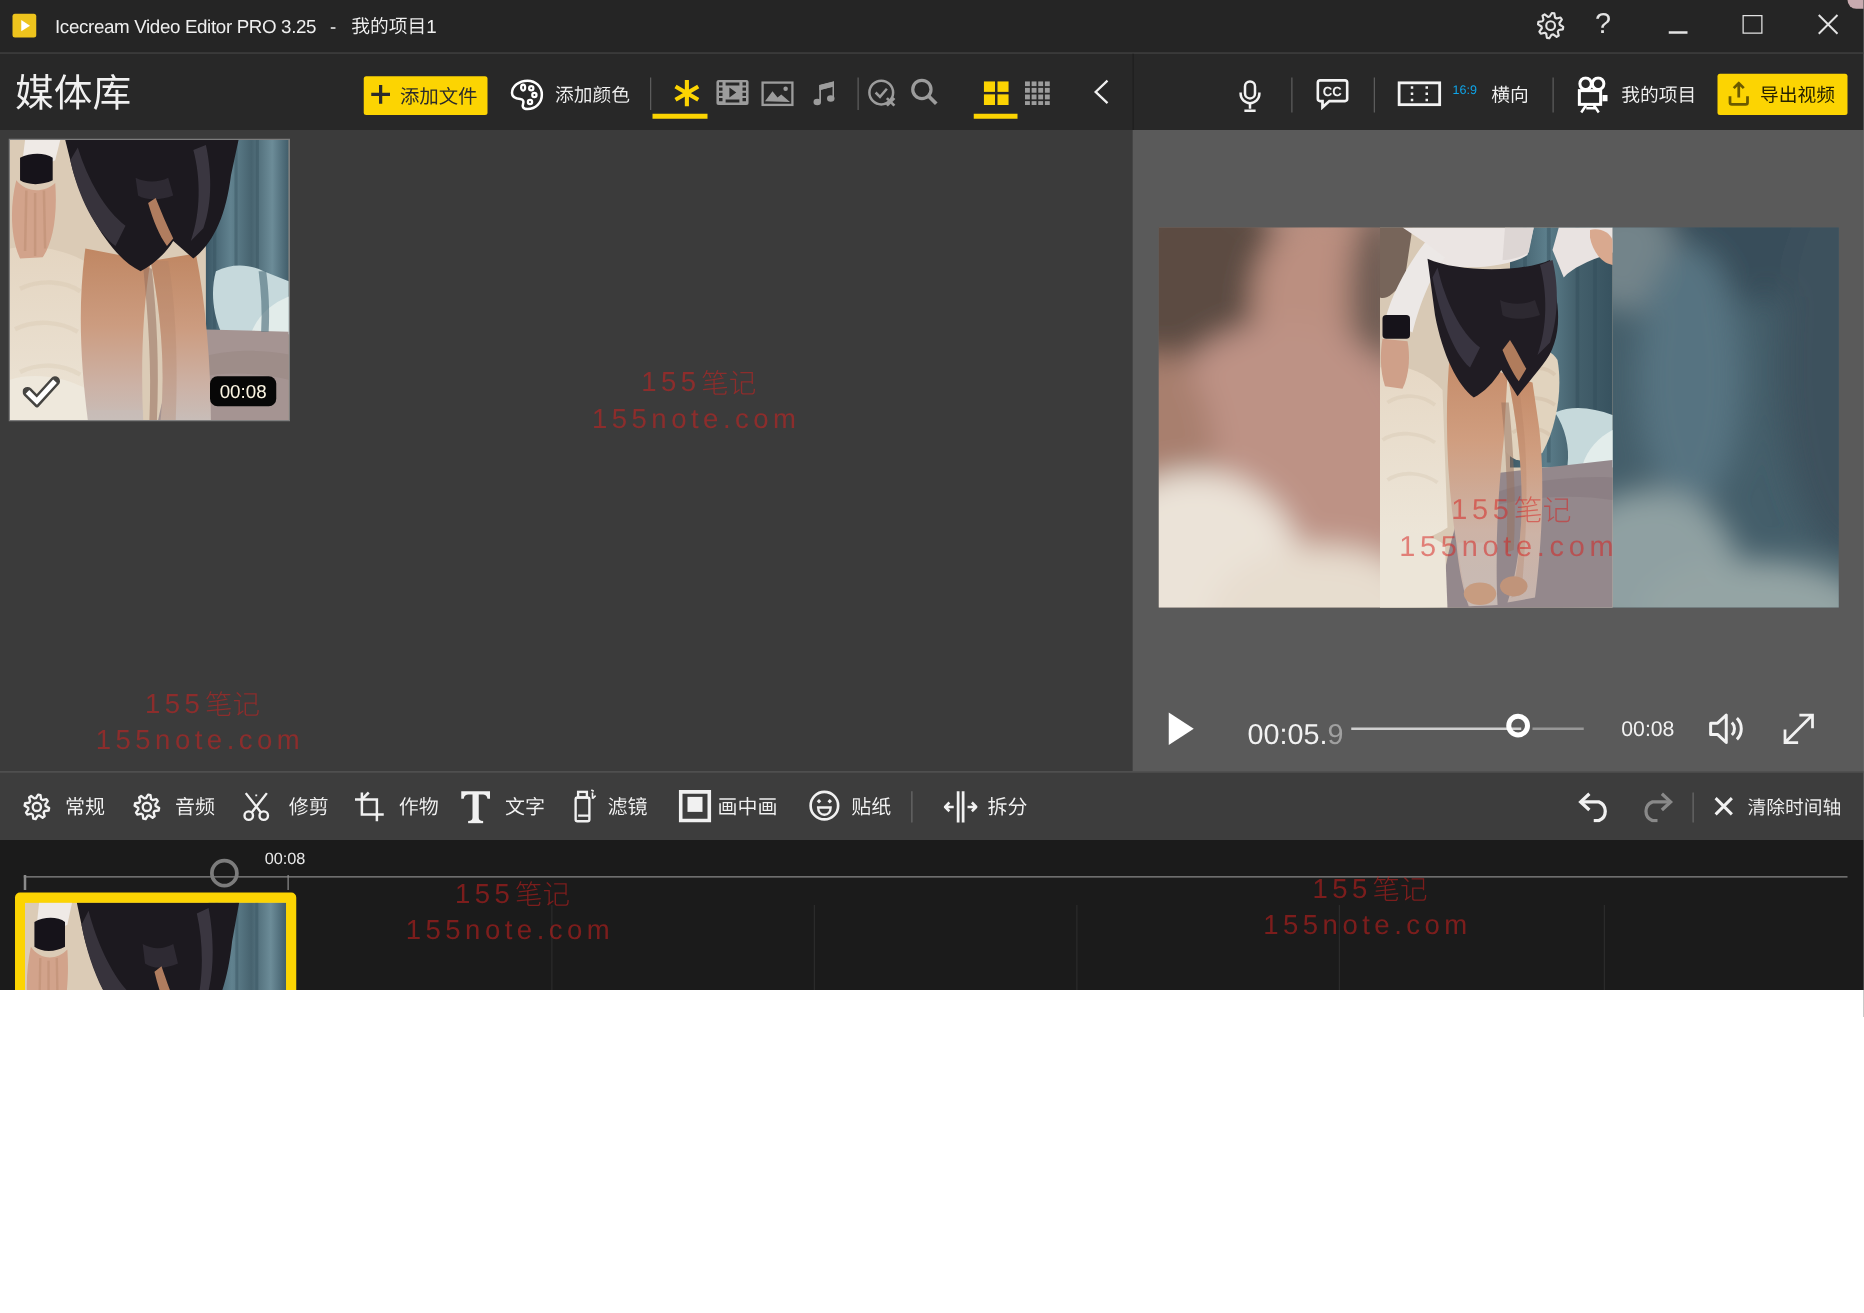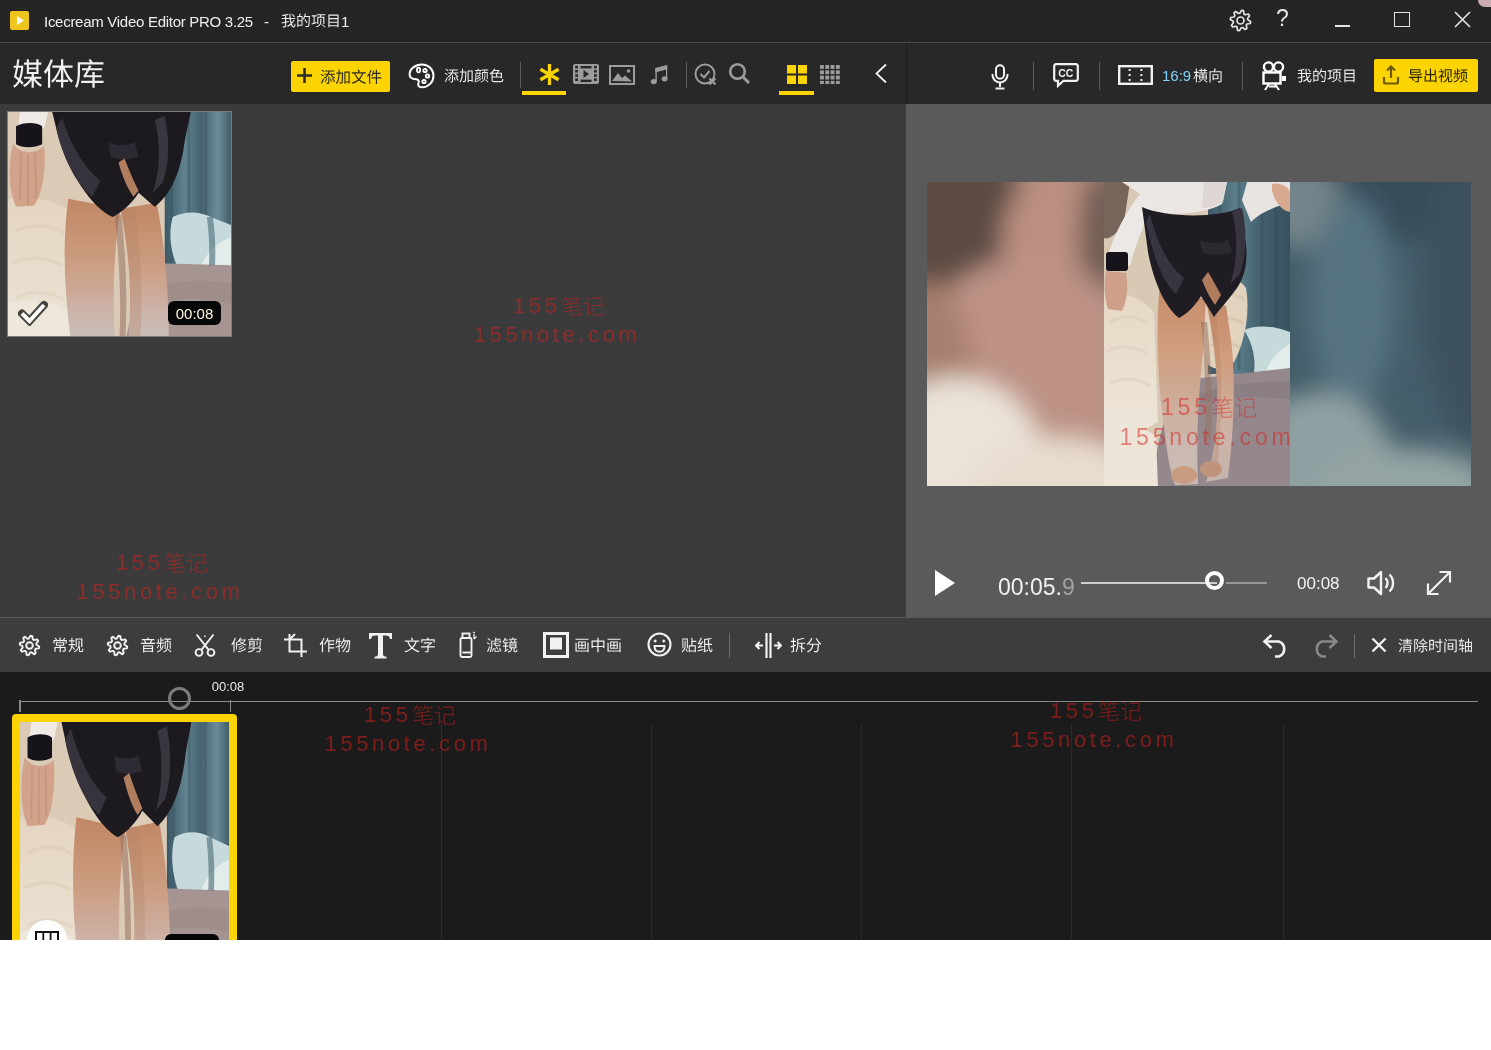--- a/index.html
+++ b/index.html
@@ -1,14 +1,14 @@
 <!DOCTYPE html>
 <html><head><meta charset="utf-8"><style>
 html,body{margin:0;padding:0}
-#app{position:relative;width:1491px;height:940px;background:#262626;overflow:hidden;
+#app{position:relative;width:1491px;height:792px;background:#262626;overflow:hidden;
  font-family:"Liberation Sans",sans-serif;-webkit-font-smoothing:antialiased}
 .ab{position:absolute}
 .t{position:absolute;white-space:nowrap}
 .wm{position:absolute;display:flex;align-items:center;white-space:nowrap}
 </style></head><body>
 <div id="app">
 <svg width="0" height="0" style="position:absolute">
       <defs>
         <path id="a0" d="M704 106C762 157 830 230 861 278L922 234C889 187 819 116 761 66ZM832 453C798 517 753 580 700 637C683 570 669 492 659 407H946V336H651C643 246 639 149 639 48H560C561 147 566 244 574 336H345V160C406 147 464 132 513 115L460 52C364 88 202 122 62 143C71 161 81 188 85 206C144 198 208 188 270 176V336H56V407H270V584L41 629L63 705L270 658V863C270 880 264 885 247 886C229 887 170 887 106 885C117 906 130 940 133 961C216 961 270 959 301 947C334 935 345 912 345 863V640L530 597L524 530L345 568V407H581C594 516 613 616 637 700C565 766 484 822 399 863C418 879 440 904 451 922C526 883 598 833 663 775C708 892 770 963 849 963C924 963 952 914 965 748C945 741 918 724 902 707C896 836 884 887 856 887C806 887 760 823 724 717C793 646 853 566 898 481Z"></path>
         <path id="a1" d="M552 457C607 530 675 630 705 691L769 651C736 592 667 495 610 424ZM240 38C232 86 215 152 199 201H87V934H156V855H435V201H268C285 158 304 102 321 52ZM156 268H366V479H156ZM156 787V545H366V787ZM598 36C566 174 512 312 443 401C461 411 492 432 506 444C540 396 572 335 600 267H856C844 668 828 822 796 856C784 870 773 873 753 873C730 873 670 872 604 867C618 886 627 918 629 939C685 942 744 944 778 941C814 937 836 929 859 899C899 850 913 695 928 236C929 226 929 198 929 198H627C643 151 658 101 670 52Z"></path>
@@ -218,21 +218,21 @@
 <rect x="1.2" y="1.2" width="32.6" height="17.6" fill="none" stroke="#f2f2f2" stroke-width="2.4"></rect>
 <g fill="#f2f2f2">
         <rect x="10.6" y="4" width="2" height="2"></rect>
         <rect x="10.6" y="9" width="2" height="2"></rect>
         <rect x="10.6" y="14" width="2" height="2"></rect>
 <rect x="22.4" y="4" width="2" height="2"></rect>
         <rect x="22.4" y="9" width="2" height="2"></rect>
         <rect x="22.4" y="14" width="2" height="2"></rect>
       </g>
     </svg>
-<div class="t" style="left:1162px;top:67px;font-size:15px;color:#7dd3fc">16:9</div>
+<div class="t" style="left:1162px;top:67px;font-size:10px;color:#0ea5e9">16:9</div>
 <div class="ab" style="left:1193px;top:67.5px">
       <svg width="30" height="15" viewBox="0 0 2000 1000" style="display:block;" fill="#f0f0f0">
         <use href="#a13" x="0"></use>
         <use href="#a14" x="1000"></use>
       </svg>
     </div>
 <div class="ab" style="left:1242px;top:62px;width:1px;height:28px;background:#5c5c5c"></div>
 <svg class="ab" style="left:1261px;top:61px" width="28" height="30" viewBox="0 0 28 30">
 <circle cx="7.5" cy="6" r="4.6" fill="none" stroke="#fff" stroke-width="2.4"></circle>
 <circle cx="17.5" cy="6" r="4.6" fill="none" stroke="#fff" stroke-width="2.4"></circle>

